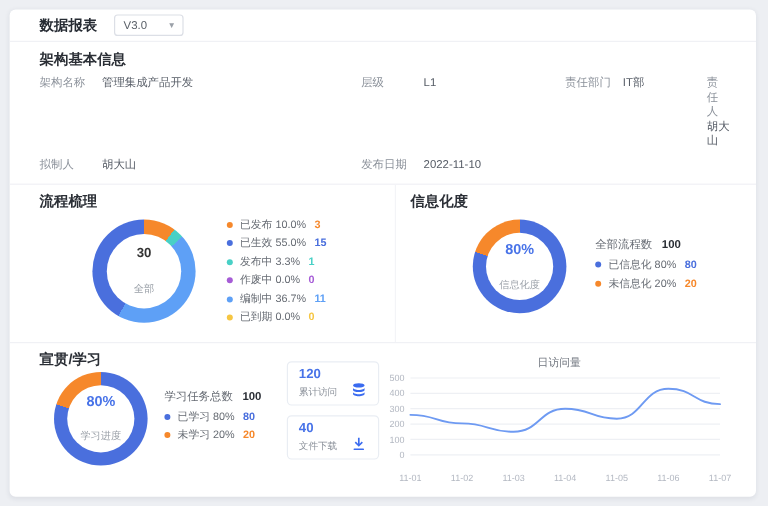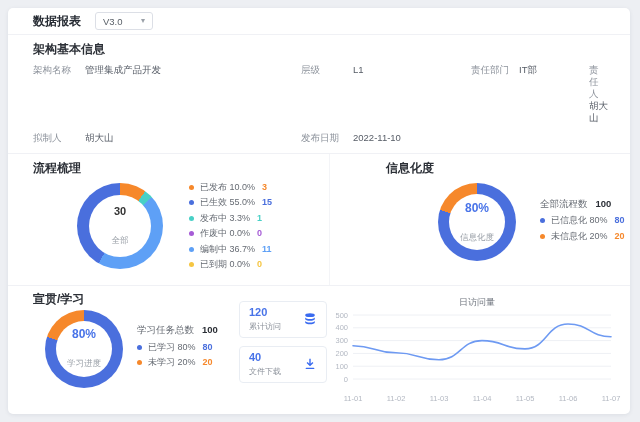--- a/index.html
+++ b/index.html
@@ -33,21 +33,21 @@
   .sec-title{font-size:12px;font-weight:bold;color:#2b2f36;line-height:13px;}
   .info{padding:8px 25px 9px;}
   .info .sec-title{margin-bottom:8px;}
   .info-grid{display:grid;grid-template-columns:268px 170px 118px 1fr;row-gap:8px;font-size:9.5px;line-height:12px;}
   .pair .lbl{color:#8b919a;display:inline-block;}
   .pair .val{color:#565c66;}
   .w42{width:42px;margin-right:10px;}
   .mr10{margin-right:10px;}
   .p5{grid-column:1;} .p6{grid-column:2;}
   
-  .charts-row{display:flex;gap:44px;}
+  .charts-row{display:flex;}
   .charts-row .half{box-sizing:border-box;padding:8px 0 10px 25px;}
   .half-l{width:322px;border-right:1px solid #f3f4f7;}
   .half-r{flex:1;padding-left:12px !important;}
   .donut{position:relative;border-radius:50%;flex:none;}
   .donut .hole{position:absolute;background:#fff;border-radius:50%;display:flex;flex-direction:column;align-items:center;justify-content:center;}
   .d86{width:86px;height:86px;} .d86 .hole{inset:12px;}
   .d78{width:78px;height:78px;} .d78 .hole{inset:11px;}
   .dv{font-size:11px;font-weight:bold;color:#333;line-height:15px;}
   .dv.blue{color:#4873e8;font-size:12px;}
   .dl{font-size:8.5px;color:#9aa0a8;margin-top:16px;}
@@ -60,23 +60,23 @@
   .lg-head b{color:#2b2f36;margin-left:8px;}
   .ml-proc{margin-left:44px;} .leg-proc{margin-left:26px;}
   .ml-inf{margin-left:52px;} .leg-inf{margin-left:24px;}
   
   .learn-row{display:flex;align-items:flex-start;padding:7px 25px 9px;box-sizing:border-box;}
   .learn-left{display:flex;flex-direction:column;}
   .learn-flex{display:flex;align-items:center;margin-top:4px;}
   .leg-learn{margin-left:14px;width:96px;}
   .mini-cards{display:flex;flex-direction:column;gap:8px;margin-left:6px;margin-top:8px;}
   .mini-card{
-    box-sizing:border-box;width:88px;height:37px;
+    box-sizing:border-box;width:77px;height:37px;
     border:1px solid #e9edf3;border-radius:4px;background:#fff;
-    padding:5px 9px;display:flex;align-items:center;justify-content:space-between;
+    padding:5px 9px;display:flex;align-items:flex-end;justify-content:space-between;
   }
   .mini-card .mv{font-size:11px;font-weight:bold;color:#4873e8;line-height:13px;}
   .mini-card .ml2{font-size:8px;color:#8b919a;margin-top:2px;}
   .chart-block{margin-left:auto;width:298px;text-align:center;}
   .chart-title{font-size:9px;color:#70767f;margin:3px 0 0 2px;}
   svg text{font-family:"Liberation Sans","DejaVu Sans",sans-serif;}
   .icn{width:14px;height:14px;flex:none;display:block;}
   .icn path,.icn rect,.icn circle,.icn ellipse{fill:#3a6bf0;}
 </style>
 </head>

